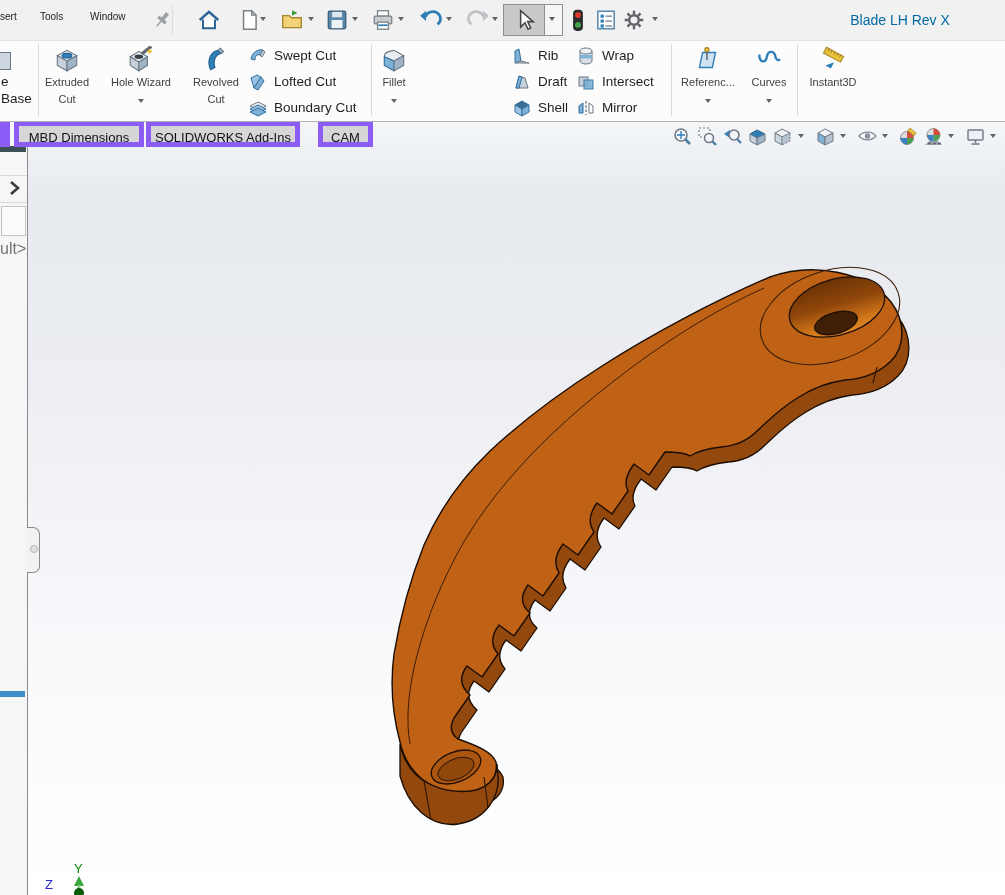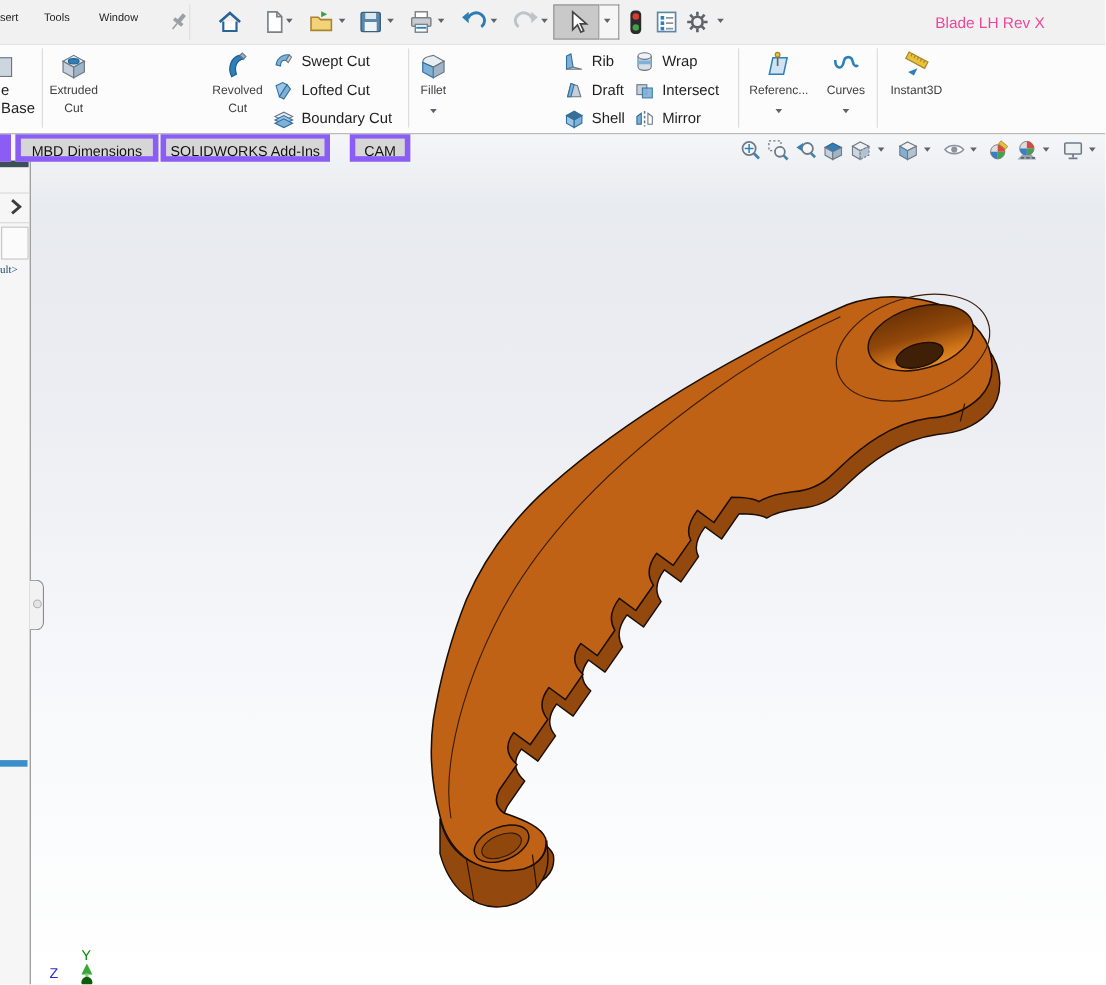--- a/index.html
+++ b/index.html
@@ -7,21 +7,21 @@
   .abs{position:absolute;}
   
   .menubar{left:0;top:0;width:1005px;height:40px;background:#f1f1f1;border-bottom:1px solid #e2e2e2;}
   .menu-item{top:11px;font-size:10px;color:#222;cursor:default;}
   .vsep{top:4px;width:1px;height:32px;background:#dcdcdc;}
   .tbicon{top:8px;width:24px;height:24px;}
   .caret{width:0;height:0;border-left:3.5px solid transparent;border-right:3.5px solid transparent;border-top:4.5px solid #5f6368;}
   .tbcaret{top:17px;}
   .selbox{left:503px;top:4px;width:42px;height:32px;background:#c9c9c9;border:1px solid #8f8f8f;box-sizing:border-box;}
   .selcaret{left:545px;top:4px;width:18px;height:32px;background:#f6f6f6;border:1px solid #8f8f8f;border-left:none;box-sizing:border-box;}
-  .wtitle{left:810px;top:12px;width:180px;text-align:center;font-size:14px;color:#ec4899;}
+  .wtitle{left:810px;top:12px;width:180px;text-align:center;font-size:14px;color:#0369a1;}
   
   .ribbon{left:0;top:41px;width:1005px;height:80px;background:#fcfcfc;border-bottom:1px solid #b2b2b2;box-sizing:content-box;}
   .rsep{top:3px;width:1px;height:72px;background:#dadada;}
   .rbtn{cursor:default;}
   .rbtn .ricon{position:absolute;left:50%;transform:translateX(-50%);top:5px;width:28px;height:28px;}
   .rbtn .l1,.rbtn .l2{position:absolute;left:0;width:100%;text-align:center;font-size:11px;color:#404040;white-space:nowrap;}
   .rbtn .l1{top:35px;}
   .rbtn .l2{top:52px;}
   .rbtn .bcaret{position:absolute;left:50%;transform:translateX(-50%);top:58px;}
   .big{top:0;height:78px;}
@@ -31,21 +31,21 @@
   .fragtxt{font-size:13.5px;color:#1e1e1e;}
   
   .tab{top:121px;height:26px;background:#d6d6d6;border:5px solid #8b5cf6;box-sizing:border-box;text-align:center;font-size:13px;color:#111;line-height:24px;cursor:default;}
   
   .viewport{left:28px;top:122px;width:977px;height:773px;background:linear-gradient(180deg,#f4f6f8 0%,#e7eaef 9%,#ebedf2 30%,#f8f9fb 68%,#ffffff 100%);}
   
   .huicon{top:126px;width:21px;height:21px;}
   .hucaret{top:134px;}
   
   .leftstrip{left:0;top:122px;width:28px;height:773px;background:#f6f6f6;border-right:1px solid #8a8a8a;box-sizing:border-box;}
-  .ult{left:0px;top:240px;font-size:10px;color:#0c4a6e;white-space:nowrap;font-family:Liberation Serif, serif;}
+  .ult{left:0px;top:240px;font-size:16px;color:#737373;white-space:nowrap;}
   .splitter{left:27px;top:527px;width:13px;height:46px;background:#f2f2f2;border:1px solid #8a8a8a;border-left:none;border-radius:0 7px 7px 0;box-sizing:border-box;}
   .splitdot{left:30px;top:545px;width:8px;height:8px;border-radius:50%;background:#e3e3e3;border:1px solid #b2b2b2;box-sizing:border-box;}
   svg{display:block;}
   svg text{font-family:"Liberation Sans",sans-serif;}
 </style>
 </head>
 <body>
 
 <div class="abs viewport"></div>
 
@@ -258,20 +258,34 @@
         <path d="M4 9 L13 4 L22 9 L13 14 Z" fill="#e8edf2" stroke="#6b7785"></path>
         <path d="M4 9 L13 14 L13 23 L4 18 Z" fill="#c6d0da" stroke="#6b7785"></path>
         <path d="M22 9 L13 14 L13 23 L22 18 Z" fill="#9fb4c6" stroke="#6b7785"></path>
         <ellipse cx="13" cy="9" rx="4.5" ry="2.2" fill="#2f7fb8" stroke="#1d5f8f"></ellipse>
       </svg>
     </span>
     <span class="l1">Extruded</span>
     <span class="l2">Cut</span>
   </div>
 
+  <div class="abs rbtn big" style="left:102px;width:78px">
+    <span class="ricon">
+      <svg viewBox="0 0 26 26" width="28" height="28">
+        <path d="M3 10 L11 5 L19 10 L11 15 Z" fill="#e8edf2" stroke="#6b7785"></path>
+        <path d="M3 10 L11 15 L11 23 L3 18 Z" fill="#c6d0da" stroke="#6b7785"></path>
+        <path d="M19 10 L11 15 L11 23 L19 18 Z" fill="#9fb4c6" stroke="#6b7785"></path>
+        <ellipse cx="11" cy="10" rx="4" ry="2" fill="#3a3f44"></ellipse>
+        <rect x="13" y="6" width="11" height="3" transform="rotate(-38 13 6)" fill="#5d6670"></rect>
+        <path d="M21 2l1 2 2 1-2 1-1 2-1-2-2-1 2-1Z" fill="#e8c33a"></path>
+      </svg>
+    </span>
+    <span class="l1">Hole Wizard</span>
+    <div class="bcaret caret"></div>
+  </div>
 
   <div class="abs rbtn big" style="left:183px;width:66px">
     <span class="ricon">
       <svg viewBox="0 0 26 26" width="28" height="28">
         <path d="M8 22 C4 14 8 5 15 4 L18 7 C12 8 10 14 12 20 Z" fill="#2f7fb8" stroke="#1d5f8f"></path>
         <path d="M15 4 L18 7 L20 5 L17 2 Z" fill="#9fb4c6" stroke="#6b7785"></path>
       </svg>
     </span>
     <span class="l1">Revolved</span>
     <span class="l2">Cut</span>

